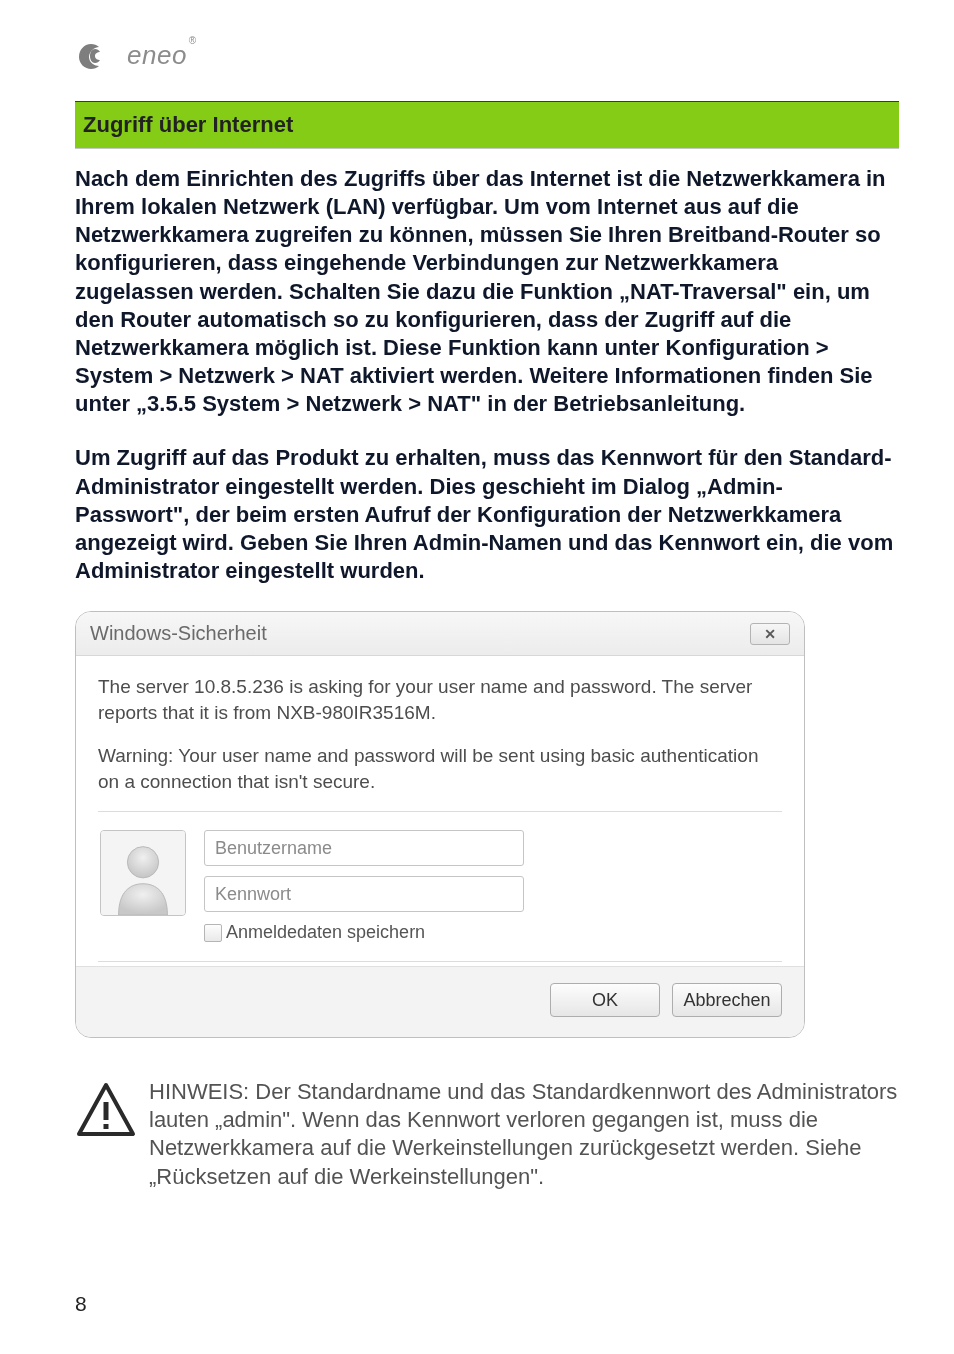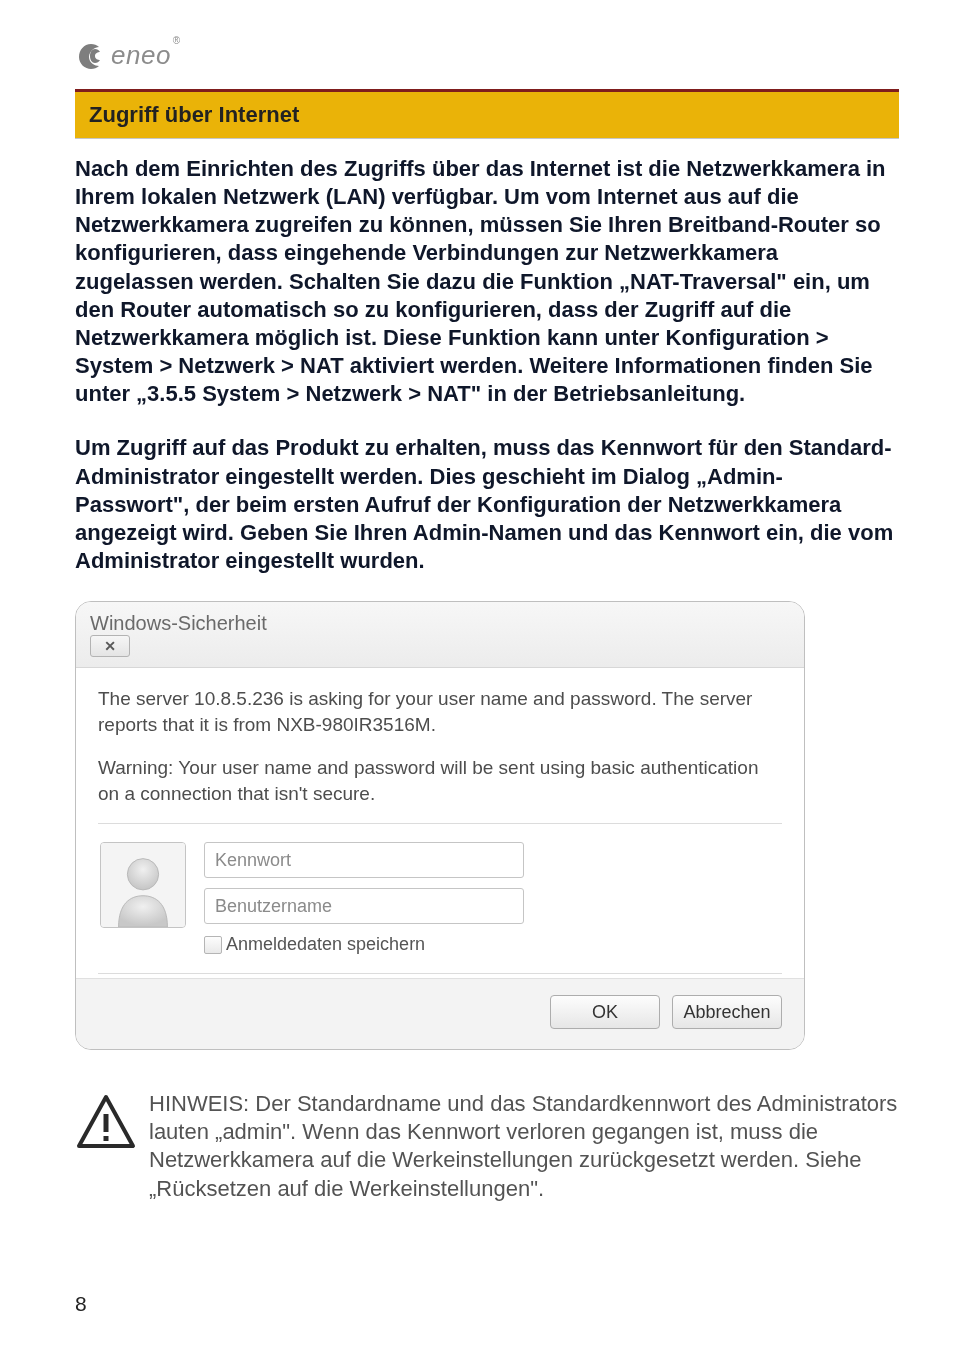--- a/index.html
+++ b/index.html
@@ -1,27 +1,27 @@
 <!DOCTYPE html>
 <html><head>
 <meta charset="utf-8">
 <style>
   * { box-sizing: border-box; margin: 0; padding: 0; }
   body { width: 954px; height: 1354px; background: #fff; font-family: Arial, Helvetica, sans-serif; color: #3a3a3a; position: relative; }
   .page { padding: 40px 55px 0 75px; }
-  .logo { display: flex; align-items: center; margin-bottom: 18px; }
+  .logo { display: flex; align-items: center; margin-bottom: 30px; gap: 16px; }
   .logo-mark { width: 32px; height: 30px; position: relative; margin-right: 4px; }
   .logo-mark svg { width: 100%; height: 100%; }
   .logo-text { font-size: 26px; font-style: italic; color: #8c8c8c; letter-spacing: 0.5px; }
   .logo-text sup { font-size: 10px; position: relative; top: -10px; left: 2px; font-style: normal; }
-  .section-header { background: #eab308; border-top: 3px solid #7f1d1d; border-bottom: 1px solid #c5c6c8; padding: 10px 14px; margin-bottom: 16px; }
+  .section-header { background: #84cc16; border-top: 1px solid #7f1d1d; border-bottom: 1px solid #c5c6c8; padding: 10px 8px; margin-bottom: 16px; }
   .section-header h2 { font-size: 22px; font-weight: bold; color: #222; }
   .body-text { font-size: 22px; line-height: 1.28; color: #0f172a; margin-bottom: 26px; padding-right: 2px; font-weight: bold; }
   .dialog { width: 730px; margin: 0 0 40px 0; border: 1px solid #bfbfbf; border-radius: 16px; overflow: hidden; background: #fff; }
-  .titlebar { display: flex; justify-content: space-between; padding: 10px 14px; background: linear-gradient(#f7f7f7,#ececec); border-bottom: 1px solid #d7d7d7; flex-direction: column; }
+  .titlebar { display: flex; align-items: center; justify-content: space-between; padding: 10px 14px; background: linear-gradient(#f7f7f7,#ececec); border-bottom: 1px solid #d7d7d7; }
   .titlebar-text { font-size: 20px; color: #6a6a6a; }
   .close-btn { width: 40px; height: 22px; border: 1px solid #b3b3b3; border-radius: 3px; background: linear-gradient(#f6f6f6,#e4e4e4); display: flex; align-items: center; justify-content: center; }
   .close-x { font-size: 14px; color: #585858; font-weight: bold; line-height: 1; }
   .dialog-body { padding: 18px 22px 4px; }
   .dialog-msg { font-size: 19px; line-height: 1.38; color: #4d4d4d; margin-bottom: 16px; }
   .divider { height: 1px; background: #dcdcdc; margin: 8px 0 18px; }
   .cred-row { display: flex; align-items: flex-start; gap: 18px; padding: 0 6px 0 2px; }
   .avatar { width: 86px; height: 86px; border: 1px solid #c4c4c4; border-radius: 4px; background: linear-gradient(#fafafa,#ececec); display: flex; align-items: center; justify-content: center; overflow: hidden; flex-shrink: 0; }
   .avatar svg { width: 100%; height: 100%; }
   .fields { flex: 1; }
@@ -78,22 +78,22 @@
                   <stop offset="0%" stop-color="#f0f0f0"></stop>
                   <stop offset="100%" stop-color="#c8c8c8"></stop>
                 </radialGradient>
               </defs>
             <rect x="0" y="0" width="86" height="86" fill="#f4f4f4"></rect>
             <circle cx="43" cy="32" r="16" fill="url(#g1)" stroke="#b8b8b8" stroke-width="1"></circle>
             <path d="M18 86 C18 62 30 54 43 54 C56 54 68 62 68 86 Z" fill="url(#g1)" stroke="#b8b8b8" stroke-width="1"></path>
           </svg>
         </div>
         <div class="fields">
+          <input class="text-input" placeholder="Benutzername" style="">
           <input class="text-input" placeholder="Kennwort" style="">
-          <input class="text-input" placeholder="Benutzername" style="">
           <label class="chk-row">
             <span class="chk-box"></span>
             <span>Anmeldedaten speichern</span>
           </label>
         </div>
       </div>
       <div class="divider2"></div>
     </div>
     <div class="dialog-footer">
       <div class="btn">

